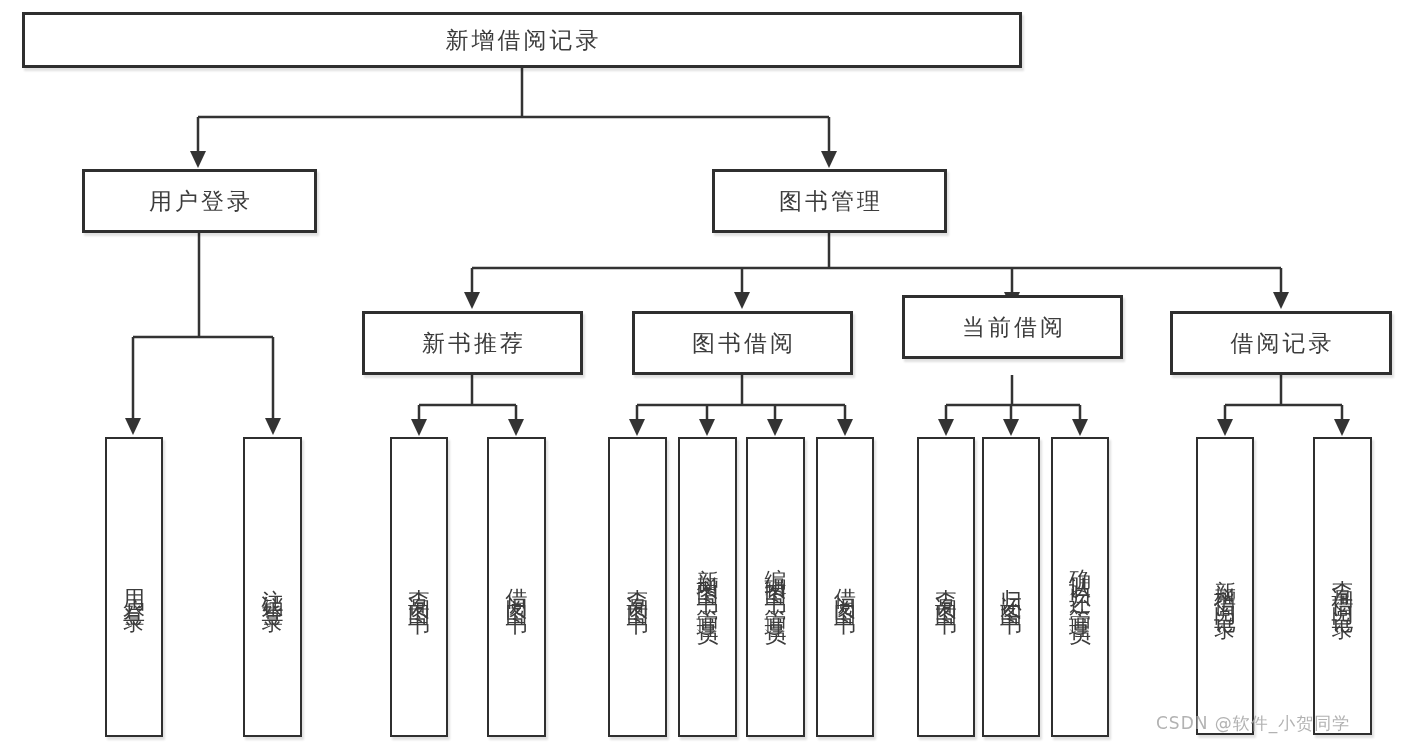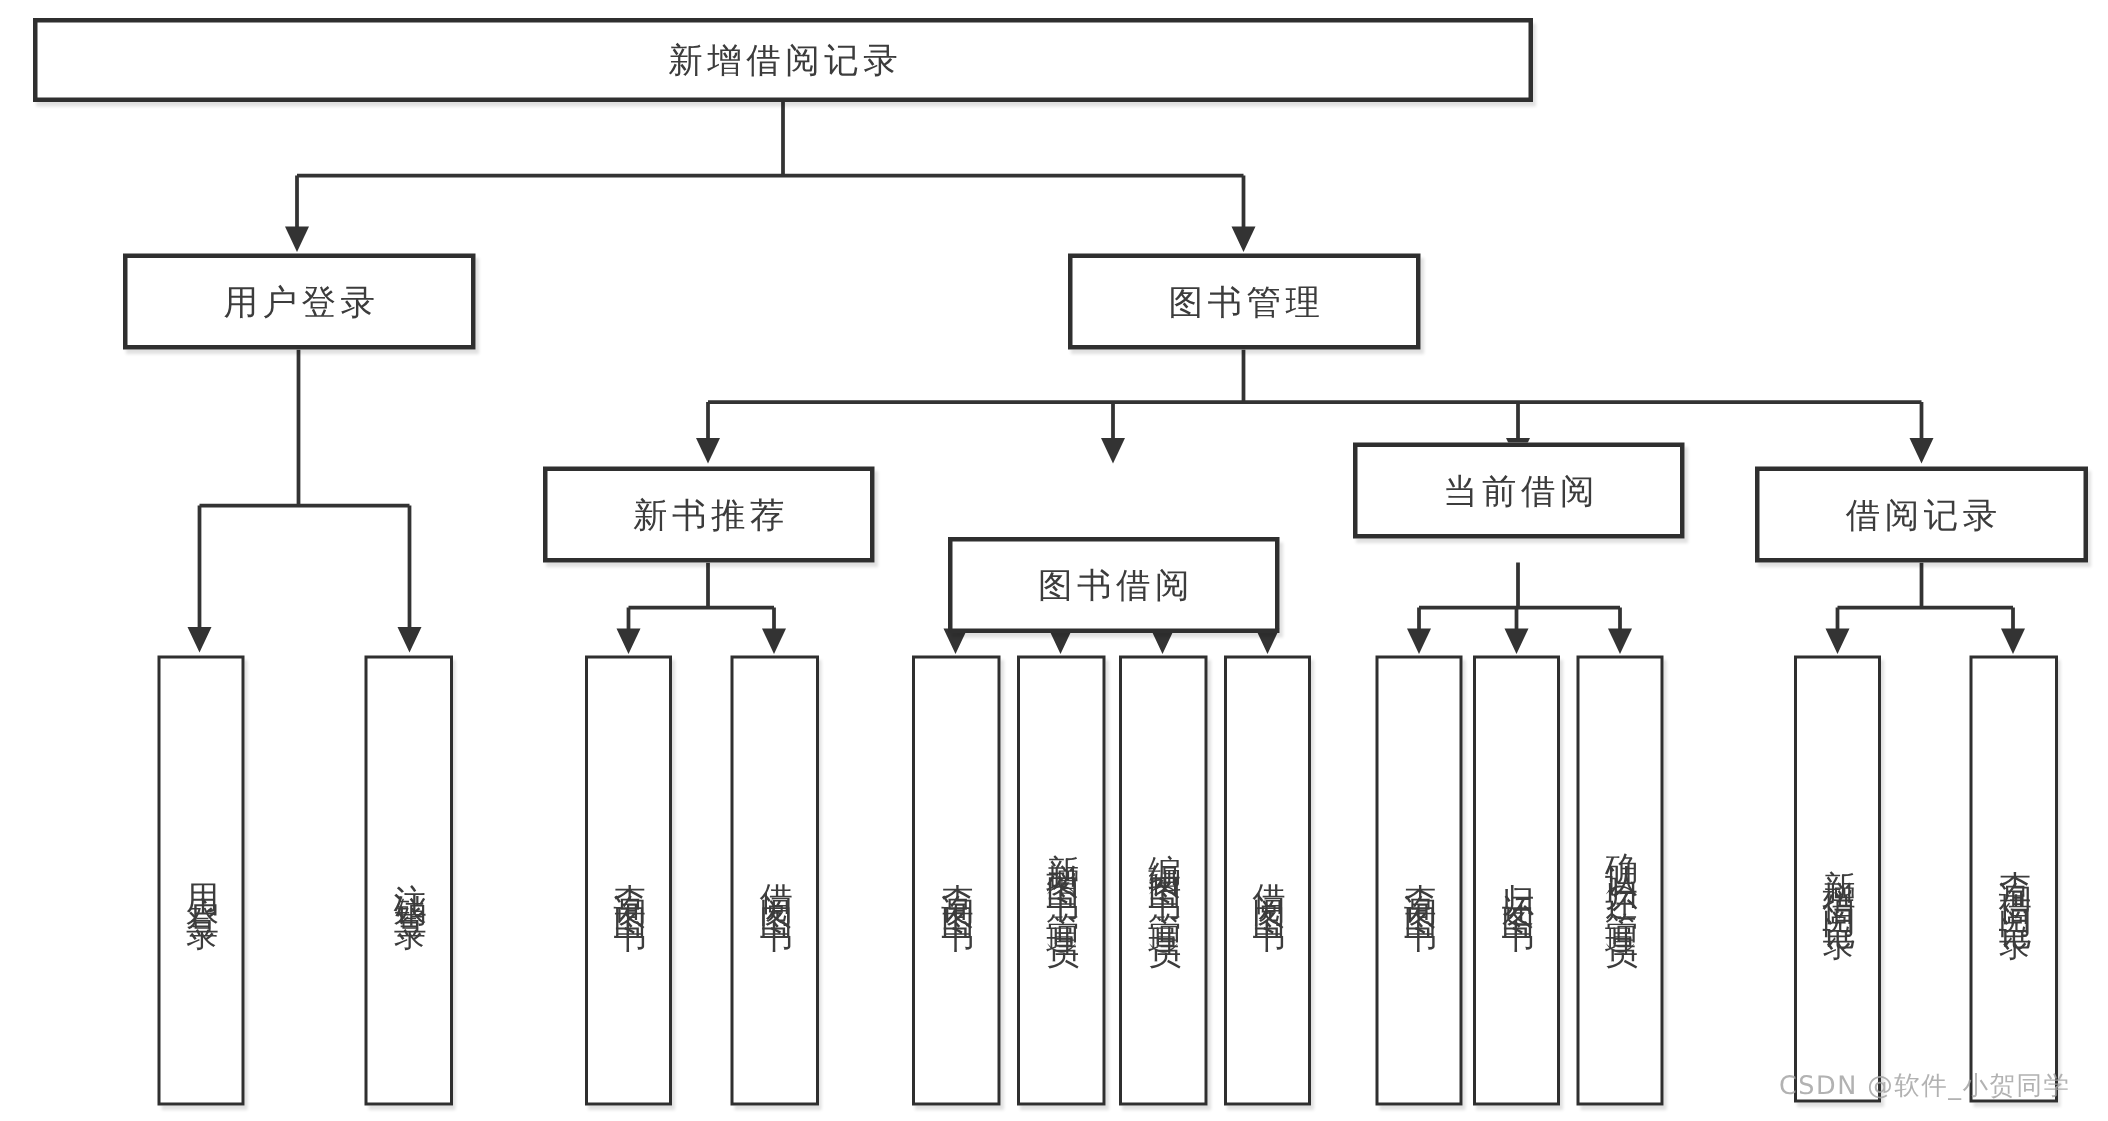--- a/index.html
+++ b/index.html
@@ -15,21 +15,21 @@
     box-shadow:2px 3px 2px rgba(0,0,0,0.12);
     z-index:2;white-space:nowrap;
   }
   .h{font-size:23px;letter-spacing:3px;text-indent:3px;}
   .v{
     writing-mode:vertical-rl;text-orientation:mixed;
     font-size:22px;letter-spacing:8px;border-width:2.5px;
     white-space:normal;
   }
   .watermark{
-    position:absolute;left:1186px;top:712px;z-index:5;
+    position:absolute;left:1156px;top:712px;z-index:5;
     font-size:17px;letter-spacing:1px;color:rgba(165,165,165,0.85);
   }
 </style>
 </head>
 <body>
 
 <div class="canvas">
 
   <svg class="connectors" viewBox="0 0 1405 747" xmlns="http://www.w3.org/2000/svg" aria-hidden="true">
     <path fill="none" stroke="#333333" stroke-width="2.5" d="
@@ -62,21 +62,21 @@
       <polygon points="1334,419 1350,419 1342,436"></polygon>
     </g>
   </svg>
 
   <div class="node h" style="left:22px;top:12px;width:1000px;height:56px;">新增借阅记录</div>
 
   <div class="node h" style="left:82px;top:169px;width:235px;height:64px;">用户登录</div>
   <div class="node h" style="left:362px;top:311px;width:221px;height:64px;">新书推荐</div>
 
   <div class="node h" style="left:712px;top:169px;width:235px;height:64px;">图书管理</div>
-  <div class="node h" style="left:632px;top:311px;width:221px;height:64px;margin-top:47px;">图书借阅</div>
+  <div class="node h" style="left:632px;top:311px;width:221px;height:64px;">图书借阅</div>
   <div class="node h" style="left:902px;top:295px;width:221px;height:64px;">当前借阅</div>
   <div class="node h" style="left:1170px;top:311px;width:222px;height:64px;">借阅记录</div>
 
   <div class="node v" style="left:105px;top:437px;width:58px;height:300px;">用户登录</div>
   <div class="node v" style="left:243px;top:437px;width:59px;height:300px;">注销登录</div>
 
   <div class="node v" style="left:390px;top:437px;width:58px;height:300px;">查询图书</div>
   <div class="node v" style="left:487px;top:437px;width:59px;height:300px;">借阅图书</div>
 
   <div class="node v" style="left:608px;top:437px;width:59px;height:300px;">查询图书</div>

